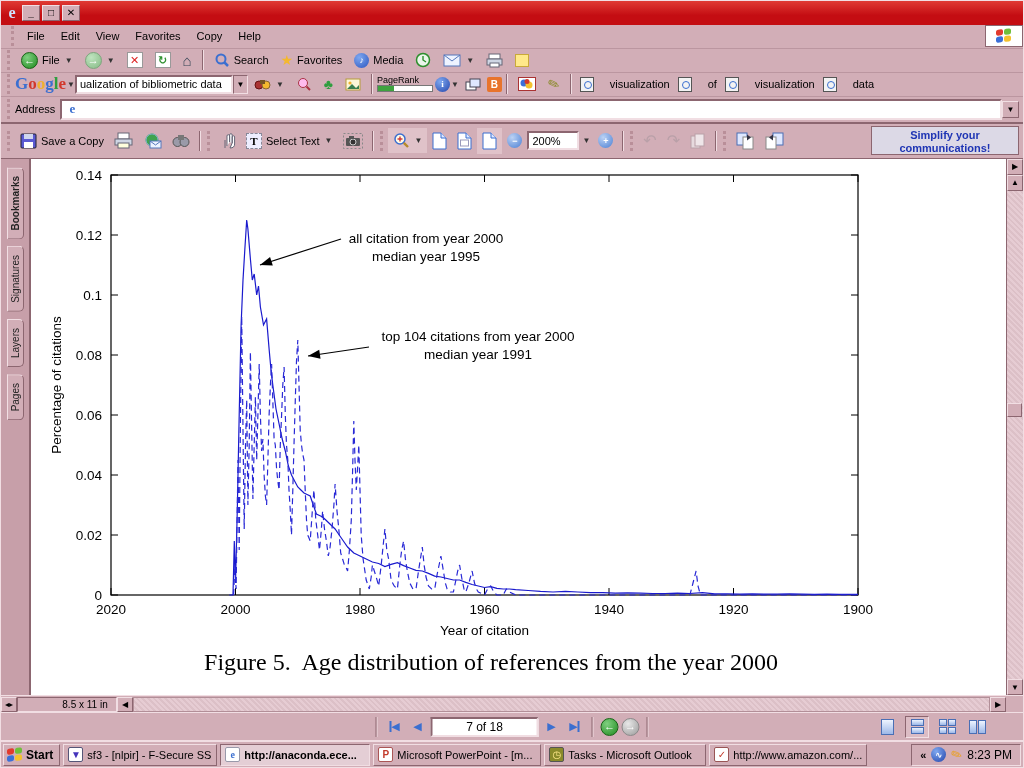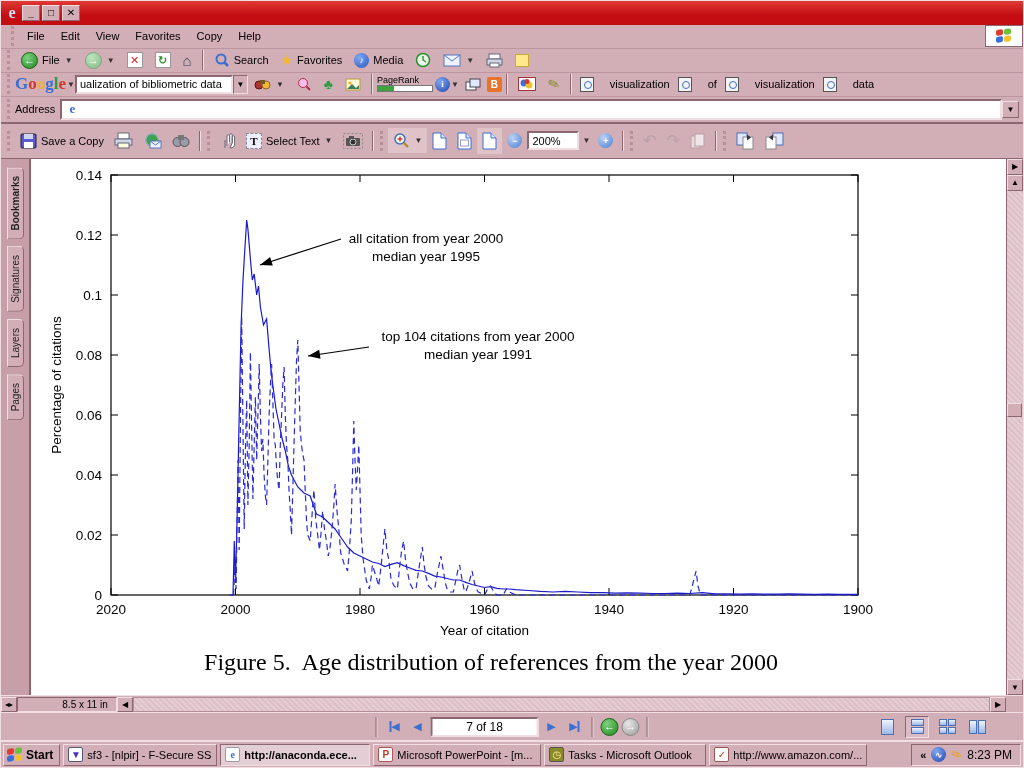--- a/index.html
+++ b/index.html
@@ -391,20 +391,24 @@
           <rect x="7" y="5" width="10" height="12" fill="#fff" stroke="#888"></rect>
           <path d="M11 2.5 l4 3 l-4 3 z" fill="#334"></path>
         </svg>
     </span>
     <span class="tbtn">
       <svg class="ic" width="19" height="18">
           <rect x="8" y="1" width="10" height="12" fill="#dfe8ff" stroke="#4a6fb5"></rect>
           <rect x="1" y="5" width="10" height="12" fill="#fff" stroke="#888"></rect>
           <path d="M8 2.5 l-4 3 l4 3 z" fill="#334"></path>
         </svg>
+    </span>
+    <span class="adbtn">
+      <div>Simplify your</div>
+      <div>communications!</div>
     </span>
   </div>
 
   <div class="main">
     <div class="sidebar">
       <span class="vtab sel">Bookmarks</span>
       <span class="vtab">Signatures</span>
       <span class="vtab">Layers</span>
       <span class="vtab">Pages</span>
     </div>

